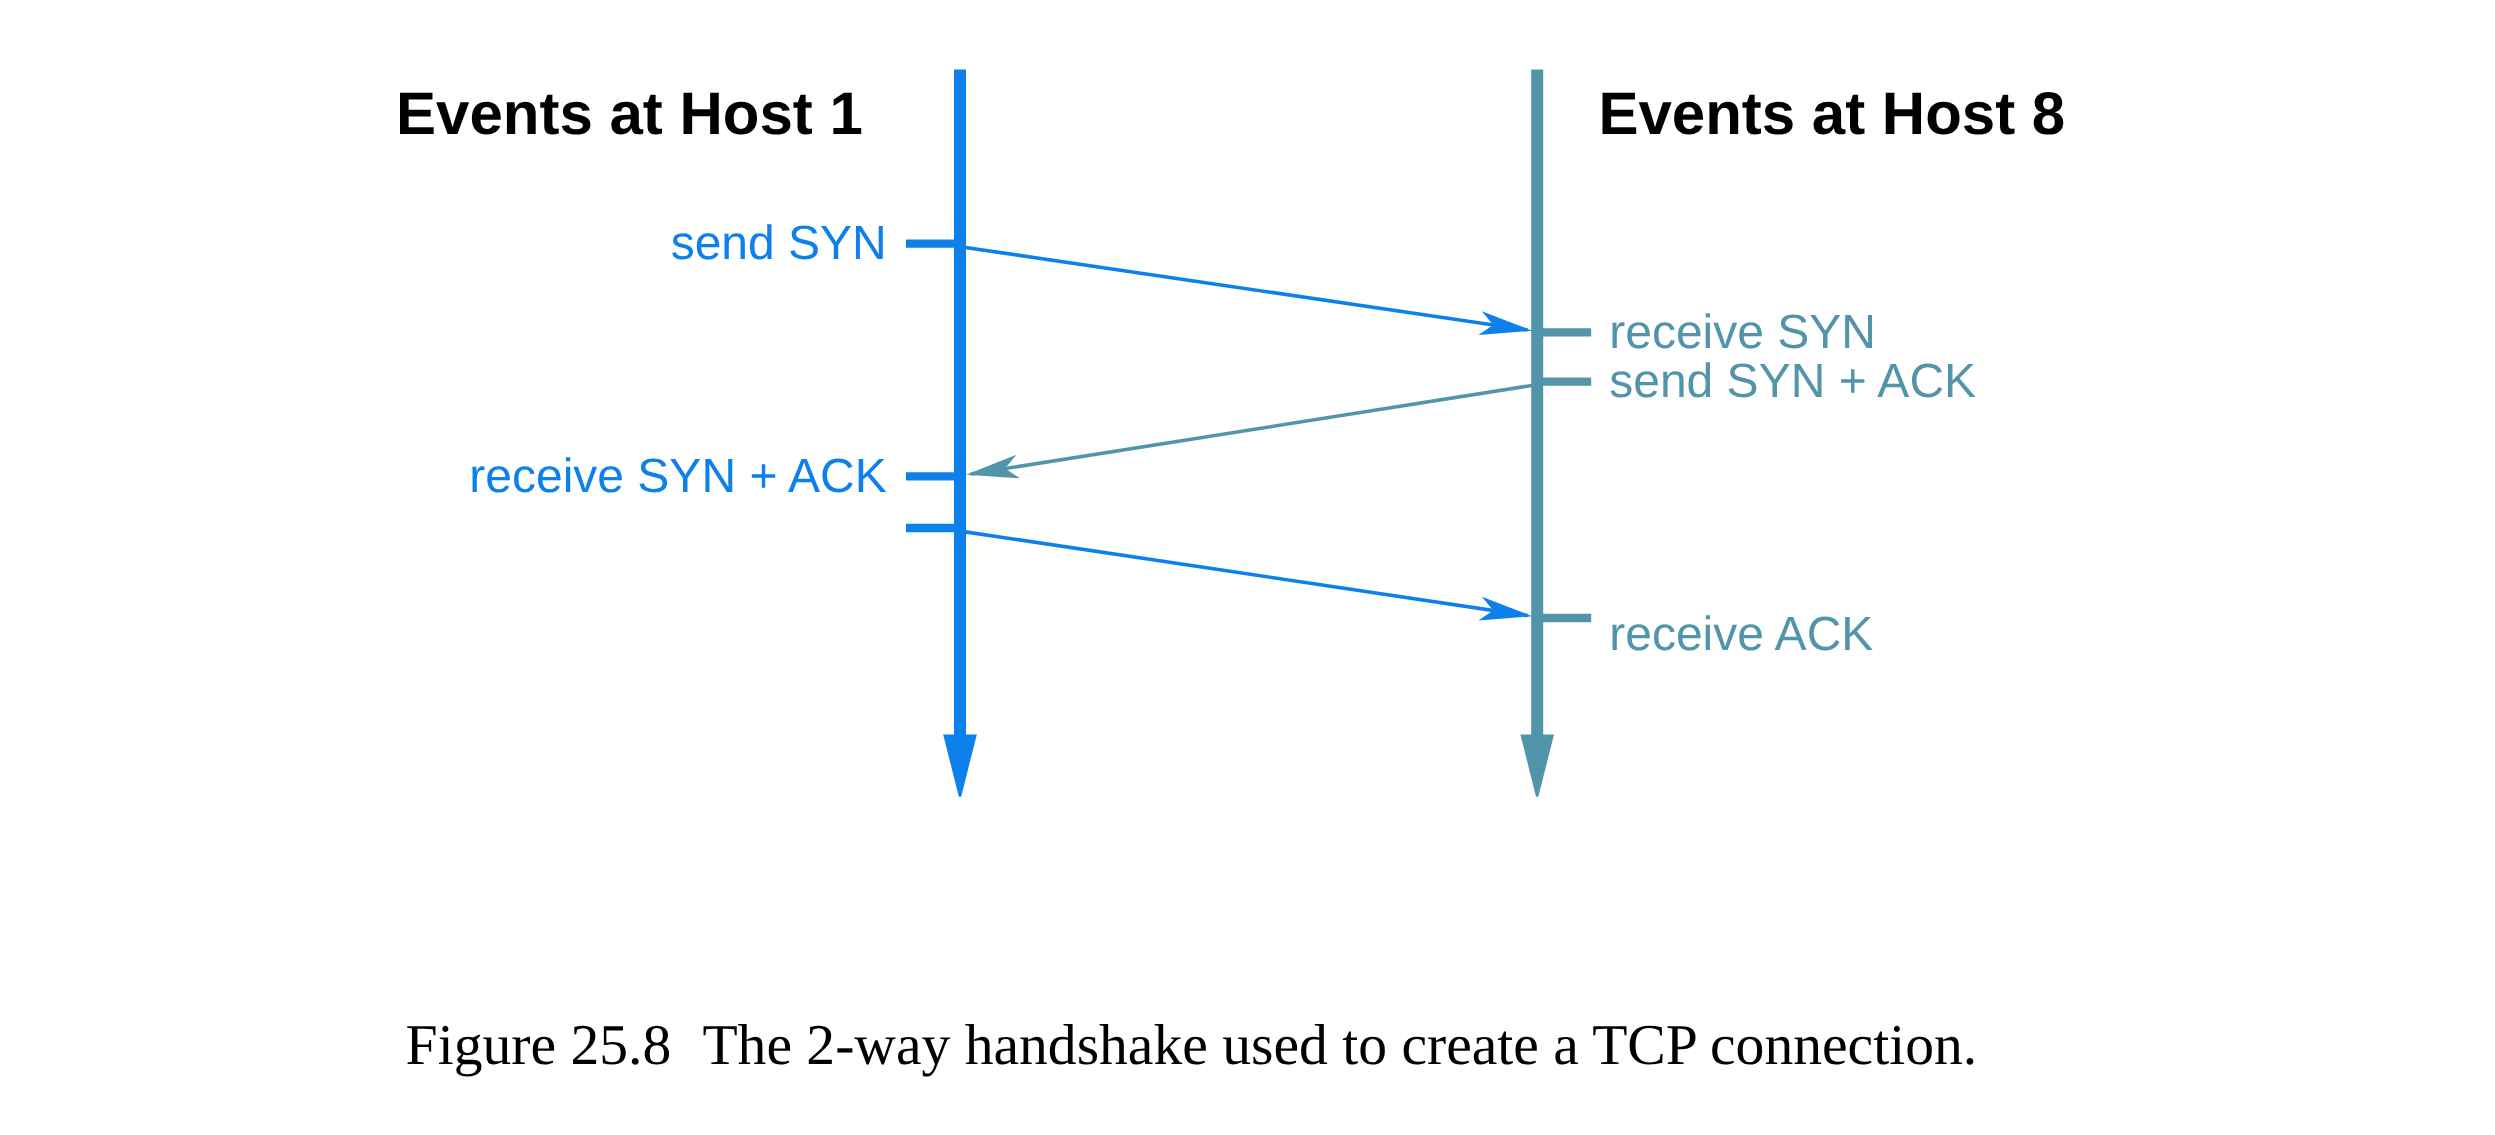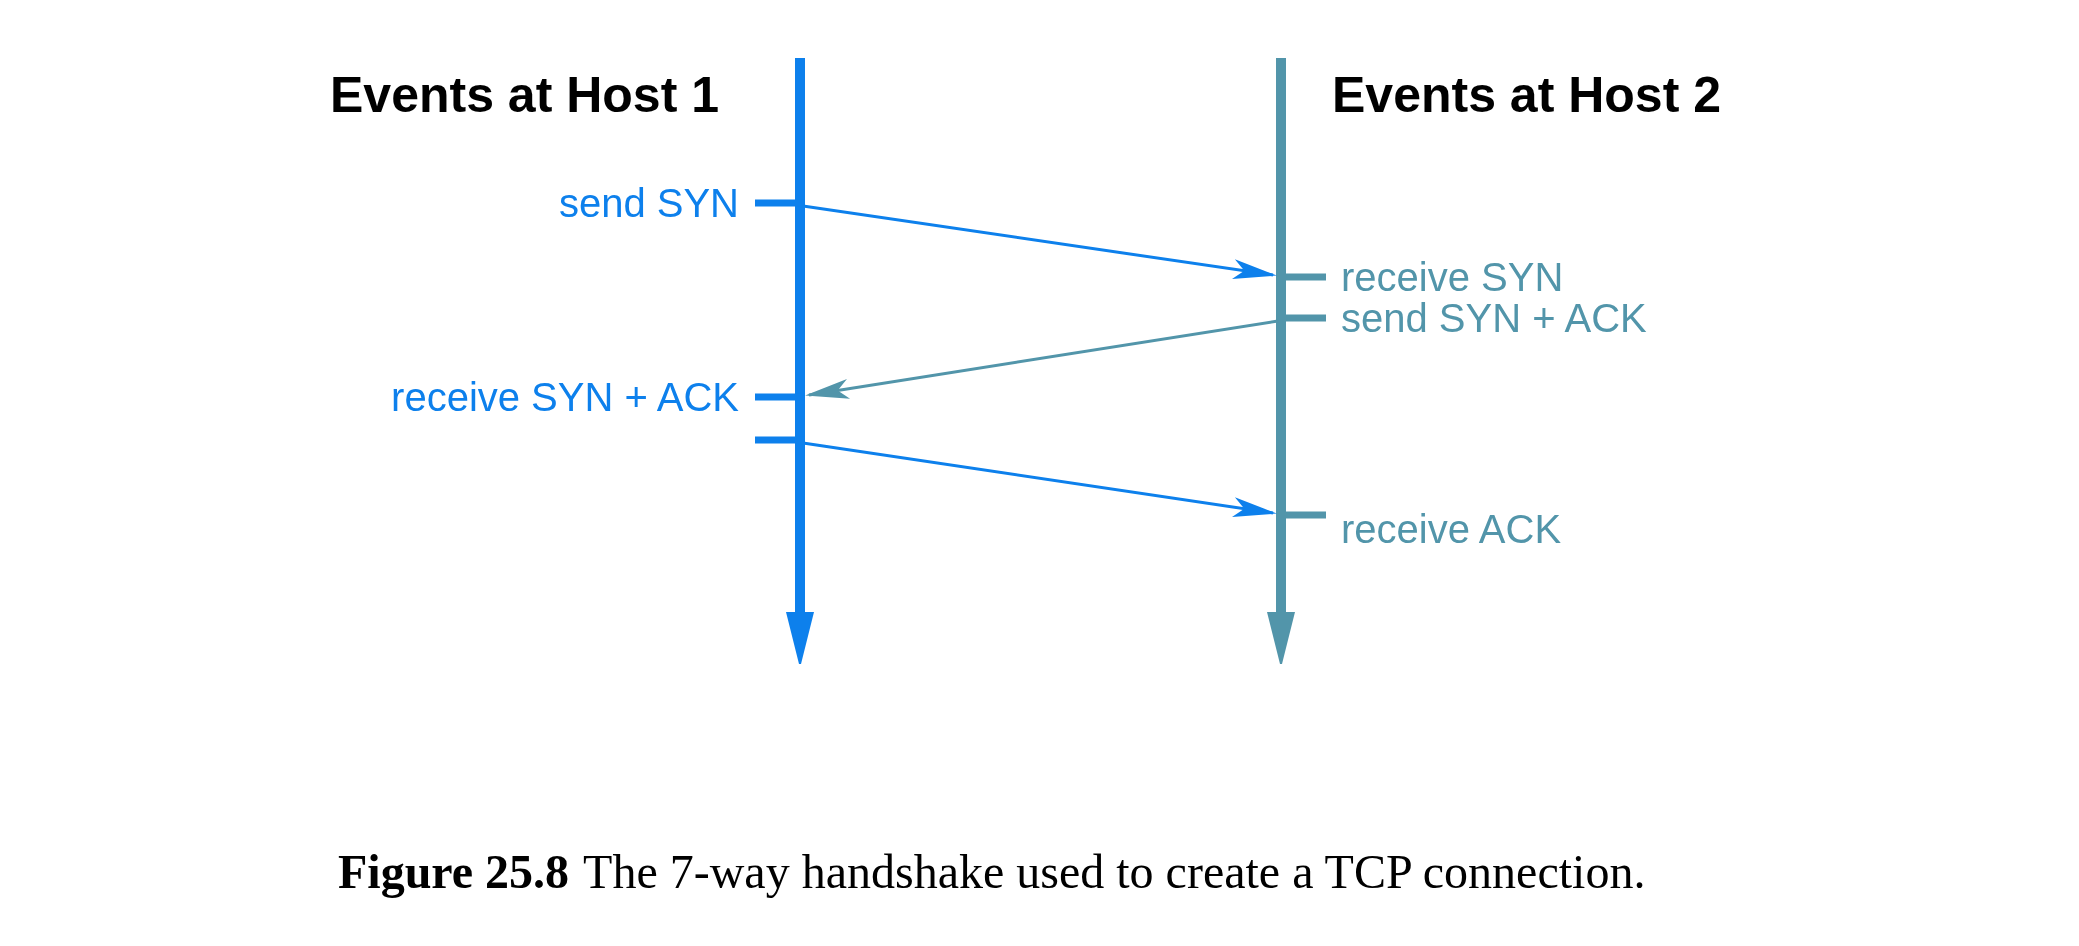--- a/index.html
+++ b/index.html
@@ -54,22 +54,22 @@
     position: absolute;
     left: 338px;
     top: 843px;
     font-family: "Liberation Serif", serif;
     font-size: 48px;
     color: #000000;
     white-space: nowrap;
     line-height: 58px;
   }
   .caption .fig-label {
-    font-weight: bold;
-    margin-right: 14px;
+    font-weight: normal;
+    margin-right: 26px;
   }
 </style>
 </head>
 <body>
 
 <div class="stage">
 
   <svg class="diagram-svg" viewBox="0 0 2079 946" aria-hidden="true">
     <defs>
       <marker id="arrow-blue" markerUnits="userSpaceOnUse" markerWidth="44" markerHeight="26" refX="40" refY="13" orient="auto">
@@ -93,26 +93,26 @@
     <line x1="1277" y1="277" x2="1326" y2="277" stroke-width="7" style="stroke: var(--host2-accent, #5295aa);"></line>
     <line x1="1277" y1="318" x2="1326" y2="318" stroke-width="7" style="stroke: var(--host2-accent, #5295aa);"></line>
     <line x1="1277" y1="515" x2="1326" y2="515" stroke-width="7" style="stroke: var(--host2-accent, #5295aa);"></line>
 
     <line x1="803" y1="206" x2="1273" y2="275" stroke-width="3" marker-end="url(#arrow-blue)" style="stroke: var(--host1-accent, #0d80ec);"></line>
     <line x1="1278" y1="321" x2="809" y2="395" stroke-width="3" marker-end="url(#arrow-teal)" style="stroke: var(--host2-accent, #5295aa);"></line>
     <line x1="803" y1="443" x2="1273" y2="513" stroke-width="3" marker-end="url(#arrow-blue)" style="stroke: var(--host1-accent, #0d80ec);"></line>
   </svg>
 
   <div class="host-title title-host1">Events at Host 1</div>
-  <div class="host-title title-host2">Events at Host 2</div>
+  <div class="host-title title-host2">Events at Host 8</div>
 
   <div class="event-label host1-event lbl-send-syn">send SYN</div>
   <div class="event-label host1-event lbl-receive-syn-ack">receive SYN + ACK</div>
 
   <div class="event-label host2-event lbl-send-syn-ack">send SYN + ACK</div>
   <div class="event-label host2-event lbl-receive-syn">receive SYN</div>
   <div class="event-label host2-event lbl-receive-ack">receive ACK</div>
 
   <div class="caption">
-    <span class="fig-label">Figure 25.8</span><span>The 7-way handshake used to create a TCP connection.</span>
+    <span class="fig-label">Figure 25.8</span><span>The 2-way handshake used to create a TCP connection.</span>
   </div>
 
 </div>
 
 </body></html>

